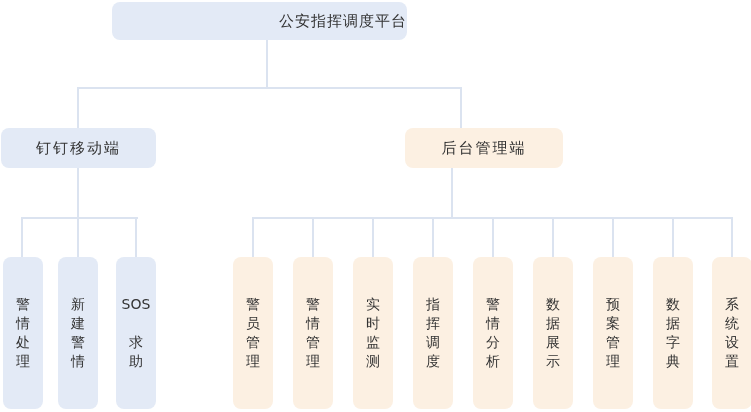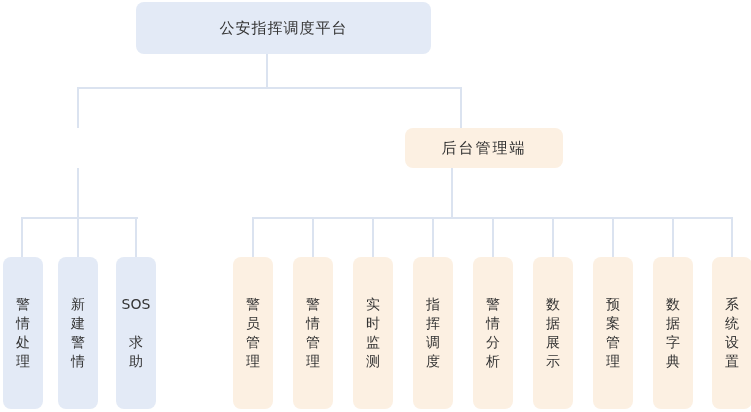--- a/index.html
+++ b/index.html
@@ -17,21 +17,21 @@
     overflow:hidden;
   }
   .node{
     position:absolute;
     border-radius:8px;
     display:flex;align-items:center;justify-content:center;
     box-sizing:border-box;
   }
   .blue{background:var(--blue);}
   .orange{background:var(--orange);}
-  .root-node{left:136px;top:2px;width:295px;height:52px;}
+  .root-node{left:112px;top:2px;width:295px;height:38px;justify-content:flex-end;}
   .root-node .lbl{font-size:15px;letter-spacing:1px;}
   .branch-node .lbl{font-size:15px;letter-spacing:2px;}
   .branch-left{left:1px;top:128px;width:155px;height:40px;}
   .branch-right{left:373px;top:128px;width:158px;height:40px;margin-left:32px;}
   .leaf{
     top:257px;width:40px;height:152px;
   }
   .leaf .lbl{
     font-size:14px;line-height:19px;
     white-space:pre-line;text-align:center;
@@ -67,20 +67,23 @@
   <div class="vline" style="left:492px;top:219px;height:38px;"></div>
   <div class="vline" style="left:552px;top:219px;height:38px;"></div>
   <div class="vline" style="left:612px;top:219px;height:38px;"></div>
   <div class="vline" style="left:672px;top:219px;height:38px;"></div>
   <div class="vline" style="left:731px;top:219px;height:38px;"></div>
 
   <div class="node blue root-node">
     <span class="lbl">公安指挥调度平台</span>
   </div>
 
+  <div class="node blue branch-node branch-left">
+    <span class="lbl">钉钉移动端</span>
+  </div>
   <div class="node orange branch-node branch-right">
     <span class="lbl">后台管理端</span>
   </div>
 
   <div class="node blue leaf" style="left:3px;">
     <span class="lbl">警
 情
 处
 理</span>
   </div>

